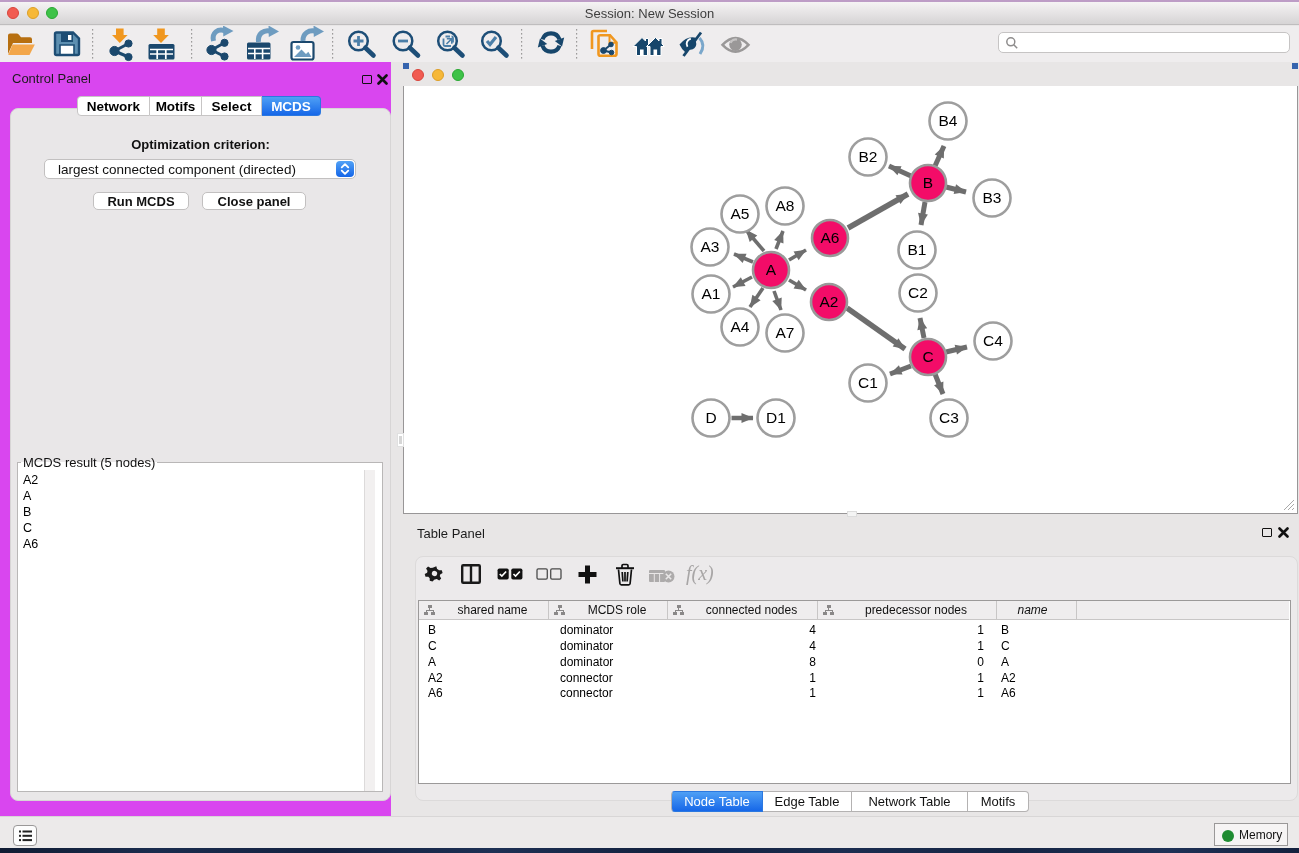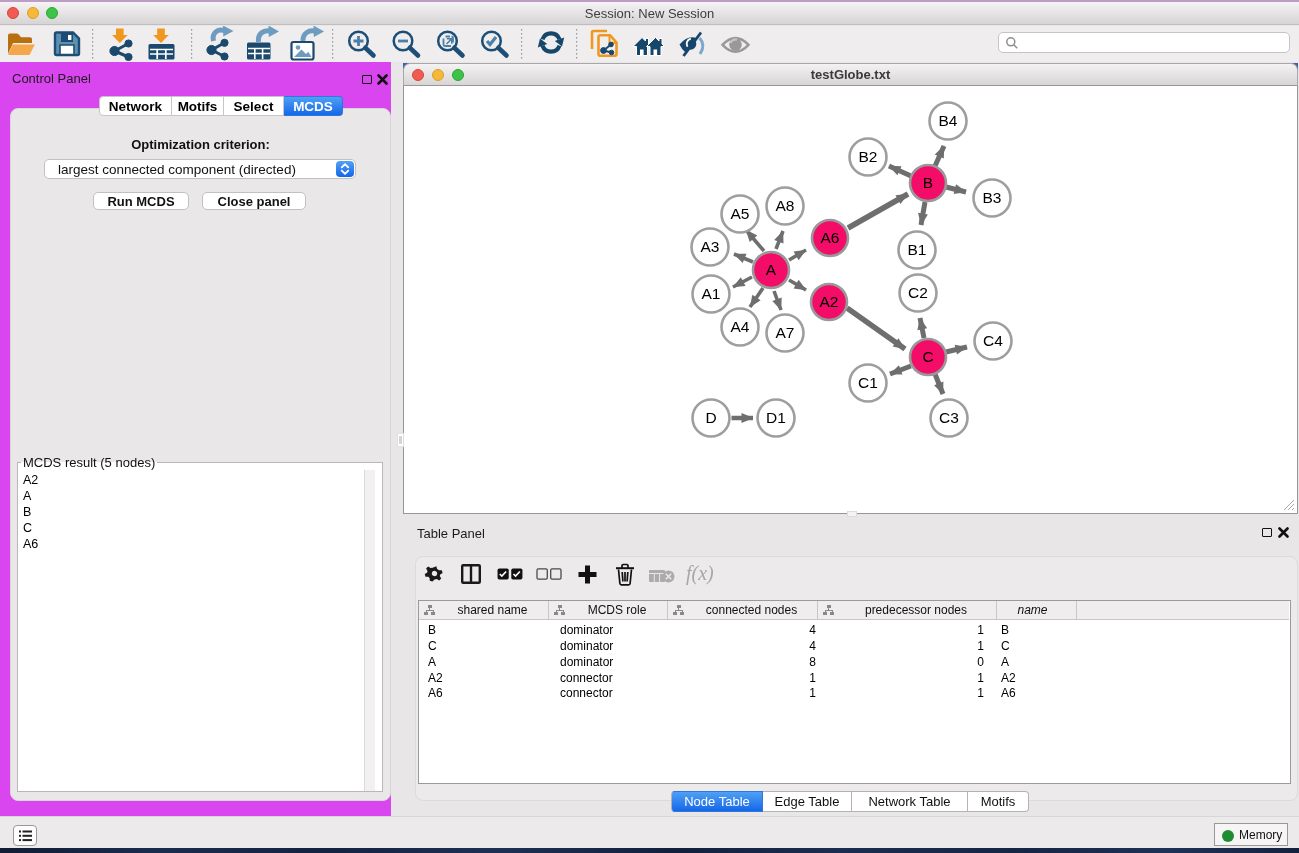--- a/index.html
+++ b/index.html
@@ -181,21 +181,21 @@
 </div>
 </div>
 
 <div class="abs" id="cpanel">
   <h1>Control Panel</h1>
   <div class="abs" style="left:362px; top:13px; width:10px; height:9px; border:1.6px solid #111; border-radius:1px;"></div>
   <svg class="abs" style="left:377px; top:12px;" width="11" height="11" viewBox="0 0 11 11">
       <path d="M1.5 1.5 L9.5 9.5 M9.5 1.5 L1.5 9.5" stroke="#111" stroke-width="2.6" stroke-linecap="round"></path>
     </svg>
   <div id="cptabs">
-    <div class="tab first" style="width:73px;margin-left:22px;">Network</div>
+    <div class="tab first" style="width:73px;">Network</div>
     <div class="tab" style="width:52px;">Motifs</div>
     <div class="tab" style="width:60px;">Select</div>
     <div class="tab sel last" style="width:59px;">MCDS</div>
   </div>
   <div id="cpbox">
     <div class="abs" style="left:0; top:28px; width:379px; text-align:center; font-size:13px; font-weight:bold; color:#111;">Optimization criterion:</div>
     <div class="abs" id="cpselect" style="left:33px; top:50px; width:312px; height:20px; background:#fff; border:1px solid #c2c0c0; border-radius:5px;">
       <span style="position:absolute; left:13px; top:2px; font-size:13.5px; color:#111;">largest connected component (directed)</span>
       <span class="abs" style="right:1px; top:1px; width:18px; height:16px; border-radius:4px; background:linear-gradient(#52a2f6,#1465e8);"></span>
       <svg class="abs" style="right:4px; top:2px;" width="12" height="14" viewBox="0 0 13 14">
@@ -208,23 +208,20 @@
       <legend>MCDS result (5 nodes)</legend>
       <div id="mcdslist">A2<br>A<br>B<br>C<br>A6</div>
       <div id="mcdssb"></div>
     </fieldset>
   </div>
 </div>
 
 <div class="abs" id="netwin">
   <div class="abs" style="left:0px; top:0px; width:6px; height:6px; background:#3664ae;"></div>
   <div class="abs" style="right:0px; top:0px; width:6px; height:6px; background:#3664ae;"></div>
-  <div id="nettitle">
-      <span class="nttl">testGlobe.txt</span>
-    </div>
   <div class="tl" style="left:9px; top:6px; background:#f15b51; border:1px solid #d9453c;"></div>
   <div class="tl" style="left:29px; top:6px; background:#f6b838; border:1px solid #dd9f27;"></div>
   <div class="tl" style="left:49px; top:6px; background:#3ec248; border:1px solid #2aa834;"></div>
   <div id="netbody">
   <svg width="893" height="427" viewBox="404 86 893 427">
     <defs>
       <marker id="arr" viewBox="0 0 13 12" refX="12" refY="6" markerWidth="13" markerHeight="12" markerUnits="userSpaceOnUse" orient="auto">
         <path d="M0.5 1 L12.5 6 L0.5 11 z" fill="#6e6e6e"></path>
       </marker>
     </defs>

